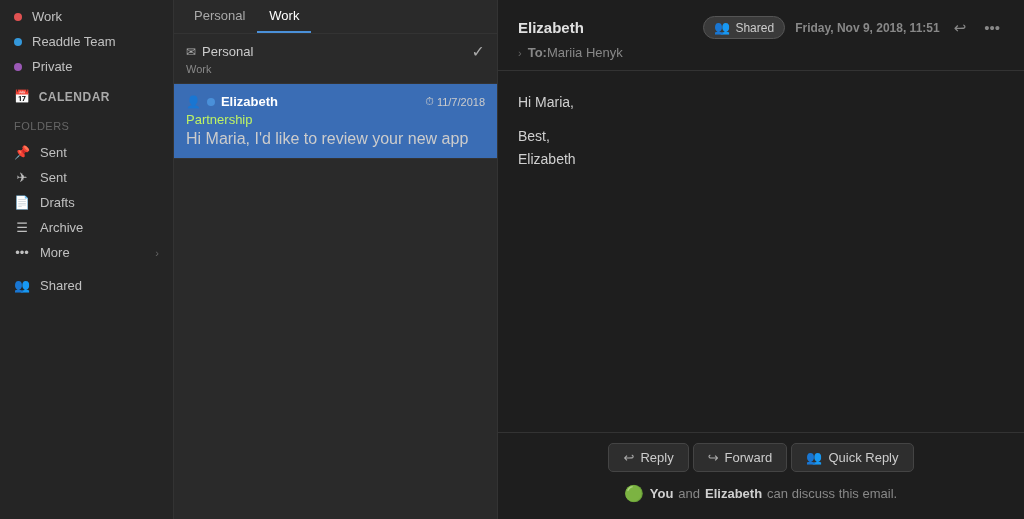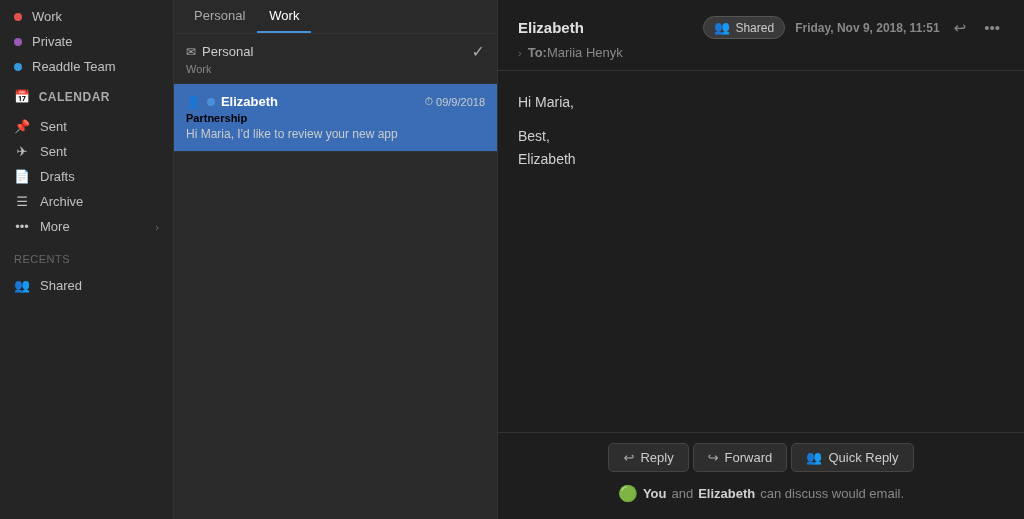--- a/index.html
+++ b/index.html
@@ -170,28 +170,28 @@
       display: flex;
       align-items: center;
     }
 
     .email-item-date .clock-icon {
       margin-right: 3px;
       font-size: 11px;
     }
 
     .email-item-subject {
-      font-size: 11px;
-      font-weight: 700;
-      color: #000000;
+      font-size: 13px;
+      font-weight: 400;
+      color: #bef264;
       margin-bottom: 3px;
     }
 
     .email-item-preview {
-      font-size: 12px;
+      font-size: 16px;
       color: #ccc;
       white-space: nowrap;
       overflow: hidden;
       text-overflow: ellipsis;
     }
 
     .personal-email-item {
       padding: 8px 12px;
       border-bottom: 1px solid #333;
     }
@@ -374,34 +374,35 @@
 </head>
 <body>
 
 <div class="sidebar">
   <div class="sidebar-section">
     <div class="sidebar-item">
       <span class="dot dot-red"></span>
       <span>Work</span>
     </div>
     <div class="sidebar-item">
+      <span class="dot dot-blue"></span>
+      <span>Readdle Team</span>
+    </div>
+    <div class="sidebar-item">
       <span class="dot dot-purple"></span>
       <span>Private</span>
-    </div>
-    <div class="sidebar-item">
-      <span class="dot dot-blue"></span>
-      <span>Readdle Team</span>
     </div>
   </div>
 
   <div class="sidebar-calendar">
     <span class="cal-icon">📅</span>
     <span>CALENDAR</span>
   </div>
 
+  <div class="sidebar-label-section">Folders</div>
 
   <div class="sidebar-section">
     <div class="sidebar-item">
       <span class="icon">📌</span>
       <span>Sent</span>
     </div>
     <div class="sidebar-item">
       <span class="icon">✈</span>
       <span>Sent</span>
     </div>
@@ -413,21 +414,20 @@
       <span class="icon">☰</span>
       <span>Archive</span>
     </div>
     <div class="sidebar-item">
       <span class="icon">•••</span>
       <span>More</span>
       <span class="chevron">›</span>
     </div>
   </div>
 
-  <div class="sidebar-label-section">Recents</div>
 
   <div class="sidebar-section">
     <div class="sidebar-item">
       <span class="icon">👥</span>
       <span>Shared</span>
     </div>
   </div>
 </div>
 
 <div class="middle-panel">
@@ -449,21 +449,21 @@
 
     <div class="email-item selected">
       <div class="email-item-header">
         <div class="email-item-sender">
           <span class="sender-icon">👤</span>
           <span class="shared-dot"></span>
           <span>Elizabeth</span>
         </div>
         <div class="email-item-date">
           <span class="clock-icon">⏱</span>
-          <span>09/9/2018</span>
+          <span>11/7/2018</span>
         </div>
       </div>
       <div class="email-item-subject">Partnership</div>
       <div class="email-item-preview">Hi Maria, I'd like to review your new app</div>
     </div>
   </div>
 </div>
 
 <div class="right-panel">
   <div class="email-header">
@@ -507,16 +507,16 @@
       <button class="action-btn quick-reply-btn">
         <span class="btn-icon">👥</span>
         <span>Quick Reply</span>
       </button>
     </div>
     <div class="discuss-bar">
       <span class="discuss-icon">🟢</span>
       <strong>You</strong>
       <span>and</span>
       <strong>Elizabeth</strong>
-      <span>can discuss would email.</span>
+      <span>can discuss this email.</span>
     </div>
   </div>
 </div>
 
 </body></html>

